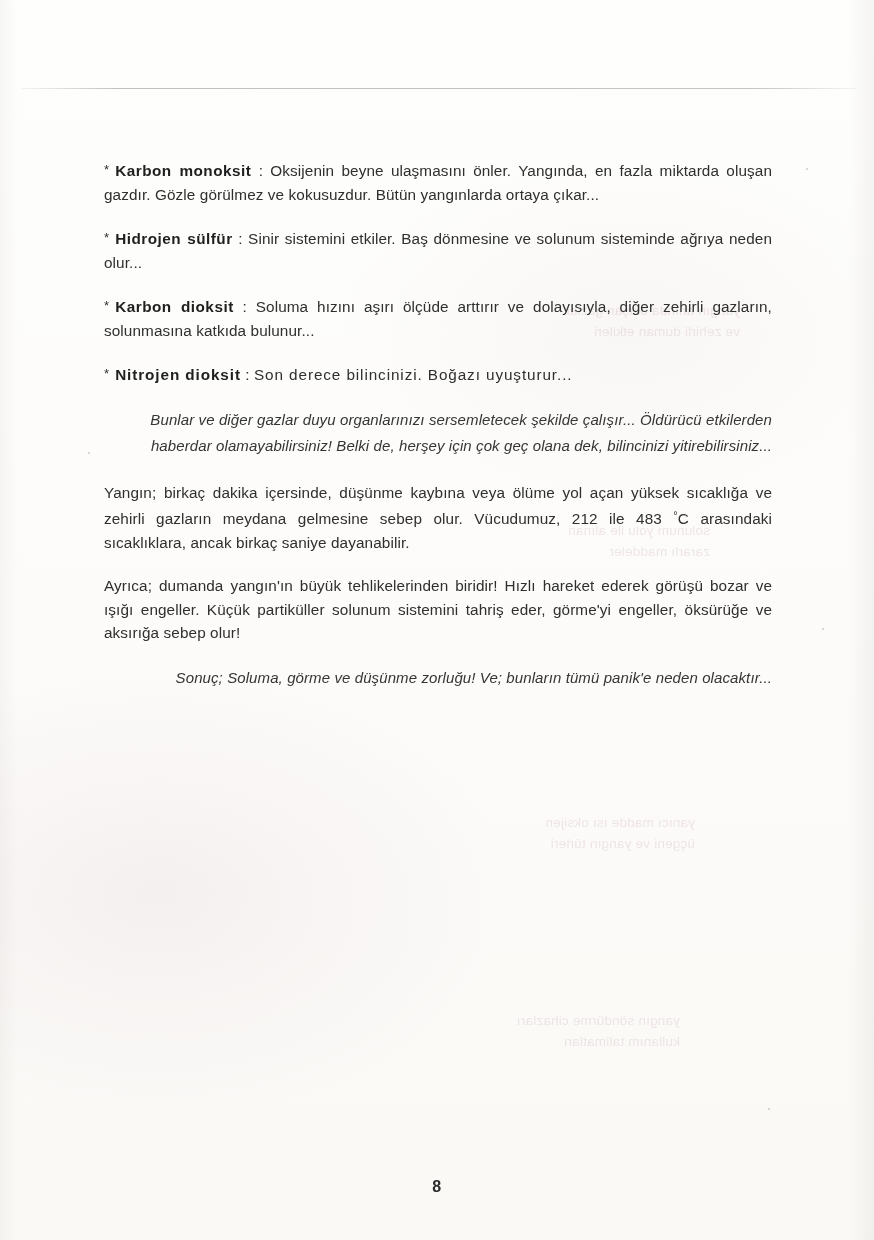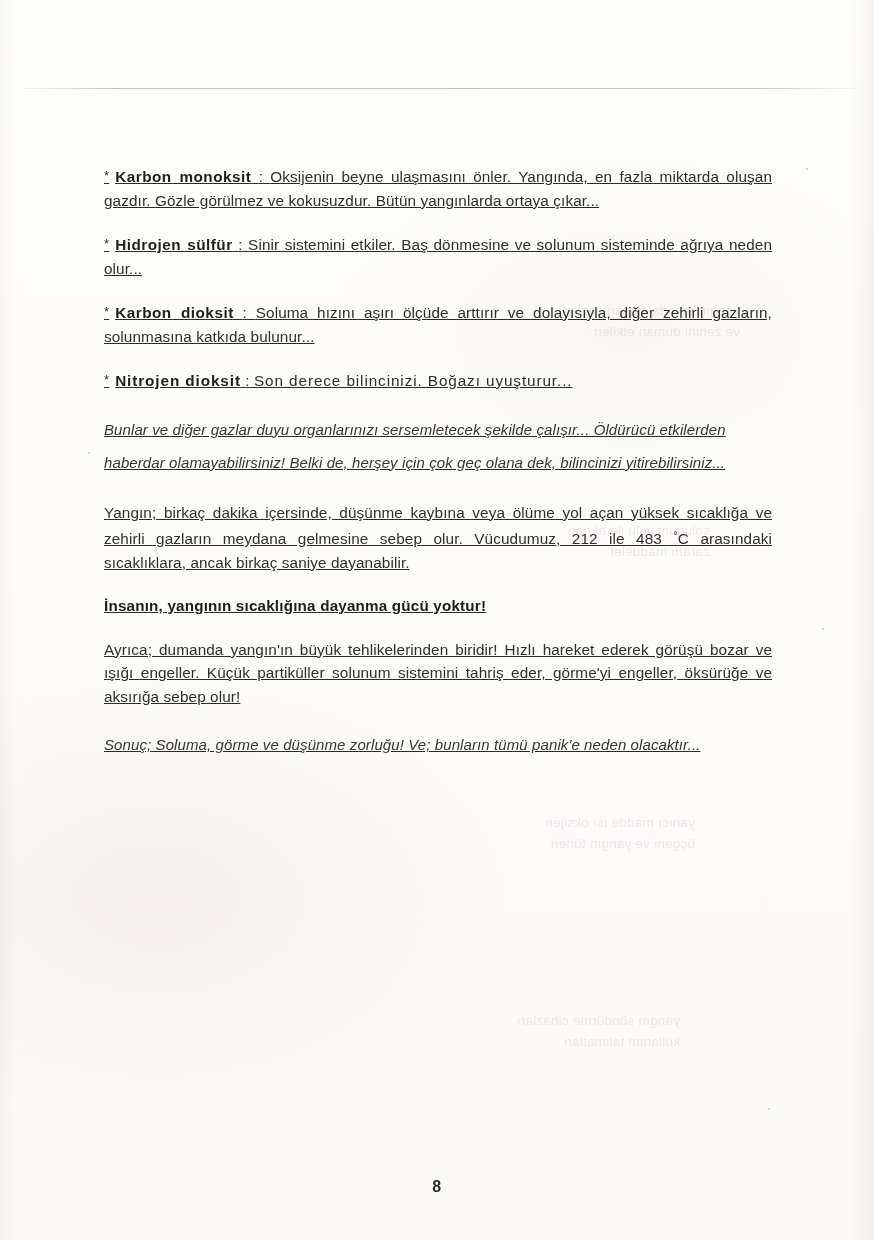--- a/index.html
+++ b/index.html
@@ -45,23 +45,22 @@
     left: 22px;
     right: 18px;
     top: 88px;
     height: 1px;
     background: linear-gradient(90deg, rgba(175,175,175,0.15), rgba(140,140,140,0.55) 12%, rgba(140,140,140,0.5) 88%, rgba(175,175,175,0.12));
   }
 
   .content {
     position: absolute;
     left: 104px;
-    top: 164px;
+    top: 158px;
     width: 668px;
-    text-decoration: underline;
   }
 
   p {
     margin: 0 0 20px 0;
     font-size: 15.3px;
     line-height: 23.5px;
     letter-spacing: 0.1px;
     color: #2f2f2f;
     text-align: justify;
     text-justify: inter-word;
@@ -77,24 +76,24 @@
   .term {
     font-weight: bold;
     letter-spacing: 0.5px;
     color: #1f1f1f;
   }
   .gap-wide { letter-spacing: 0.9px; }
 
   .italic-block {
     font-style: italic;
     font-size: 15px;
-    line-height: 33px;
+    line-height: 26px;
     color: #353535;
     margin-bottom: 22px;
-    text-align: left;
+    text-align: right;
   }
   .body-block {
     margin-bottom: 20px;
   }
   .bold-line {
     font-weight: bold;
     font-size: 15.2px;
     letter-spacing: 0.2px;
     margin-bottom: 20px;
     color: #1d1d1d;
@@ -174,21 +173,20 @@
       <span>:</span>
       <span class="gap-wide">Son derece bilincinizi. Boğazı uyuşturur...</span>
     </p>
 
     <p class="italic-block">Bunlar ve diğer gazlar duyu organlarınızı sersemletecek şekilde çalışır... Öldürücü etkilerden haberdar olamayabilirsiniz! Belki de, herşey için çok geç olana dek, bilincinizi yitirebilirsiniz...</p>
 
     <p class="body-block">
       <span>Yangın; birkaç dakika içersinde, düşünme kaybına veya ölüme yol açan yüksek sıcaklığa ve zehirli gazların meydana gelmesine sebep olur. Vücudumuz, 212 ile 483 </span><span class="sup-deg">°</span><span>C arasındaki sıcaklıklara, ancak birkaç saniye dayanabilir.</span>
     </p>
 
-    <p class="bold-line">İnsanın, yangının sıcaklığına dayanma gücü yoktur!</p>
 
     <p class="body-block">Ayrıca; dumanda yangın'ın büyük tehlikelerinden biridir! Hızlı hareket ederek görüşü bozar ve ışığı engeller. Küçük partiküller solunum sistemini tahriş eder, görme'yi engeller, öksürüğe ve aksırığa sebep olur!</p>
 
     <p class="italic-block">Sonuç; Soluma, görme ve düşünme zorluğu! Ve; bunların tümü panik'e neden olacaktır...</p>
 
   </div>
 
   <div class="page-number">8</div>
 
   <div class="speck" style="left:806px; top:168px; width:2px; height:2px;"></div>

